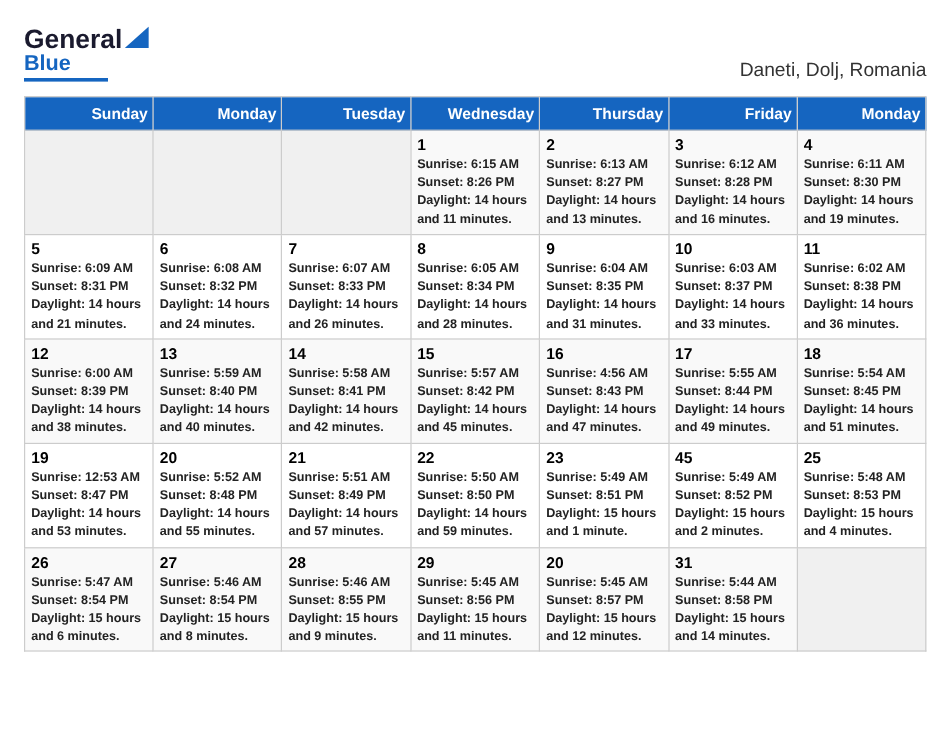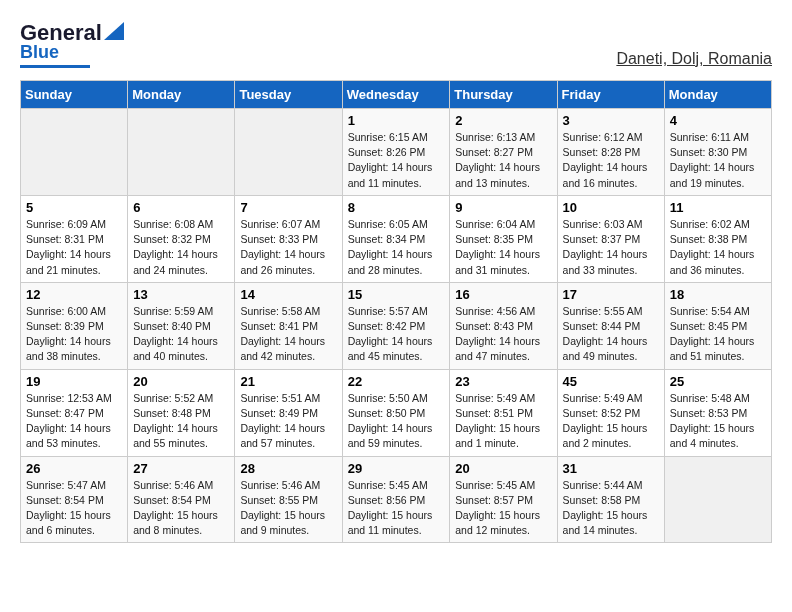--- a/index.html
+++ b/index.html
@@ -26,31 +26,30 @@
     }
     .title-block h1 {
       font-size: 36px;
       font-weight: bold;
       color: #1a1a2e;
     }
     .title-block h2 {
       font-size: 16px;
       font-weight: normal;
       color: #333;
-      text-decoration: underline;
     }
     table {
       width: 100%;
       border-collapse: collapse;
       font-size: 11px;
     }
     thead tr th {
       background-color: #1565c0;
       color: #fff;
-      text-align: left;
+      text-align: right;
       padding: 6px 4px;
       font-size: 13px;
       border: 1px solid #ccc;
     }
     tbody tr td {
       border: 1px solid #ccc;
       vertical-align: top;
       padding: 4px 5px;
       width: 108px;
       min-height: 80px;
@@ -62,20 +61,21 @@
     .day-num {
       font-weight: bold;
       font-size: 13px;
       display: block;
       margin-bottom: 2px;
     }
     .day-info {
       font-size: 10.5px;
       color: #222;
       line-height: 1.45;
+      font-weight: bold;
     }
     td.empty {
       background: #f0f0f0 !important;
     }
   </style>
 </head>
 <body>
 
 <div class="header">
   <div class="logo">

